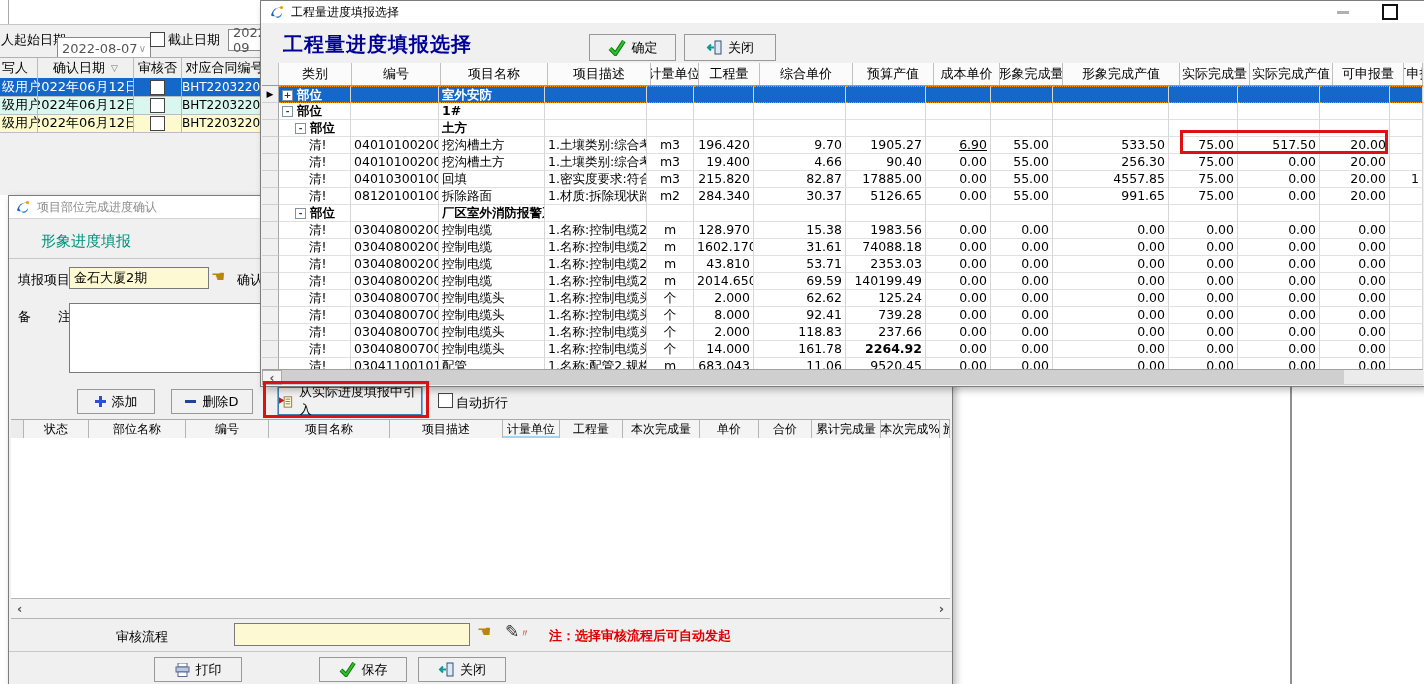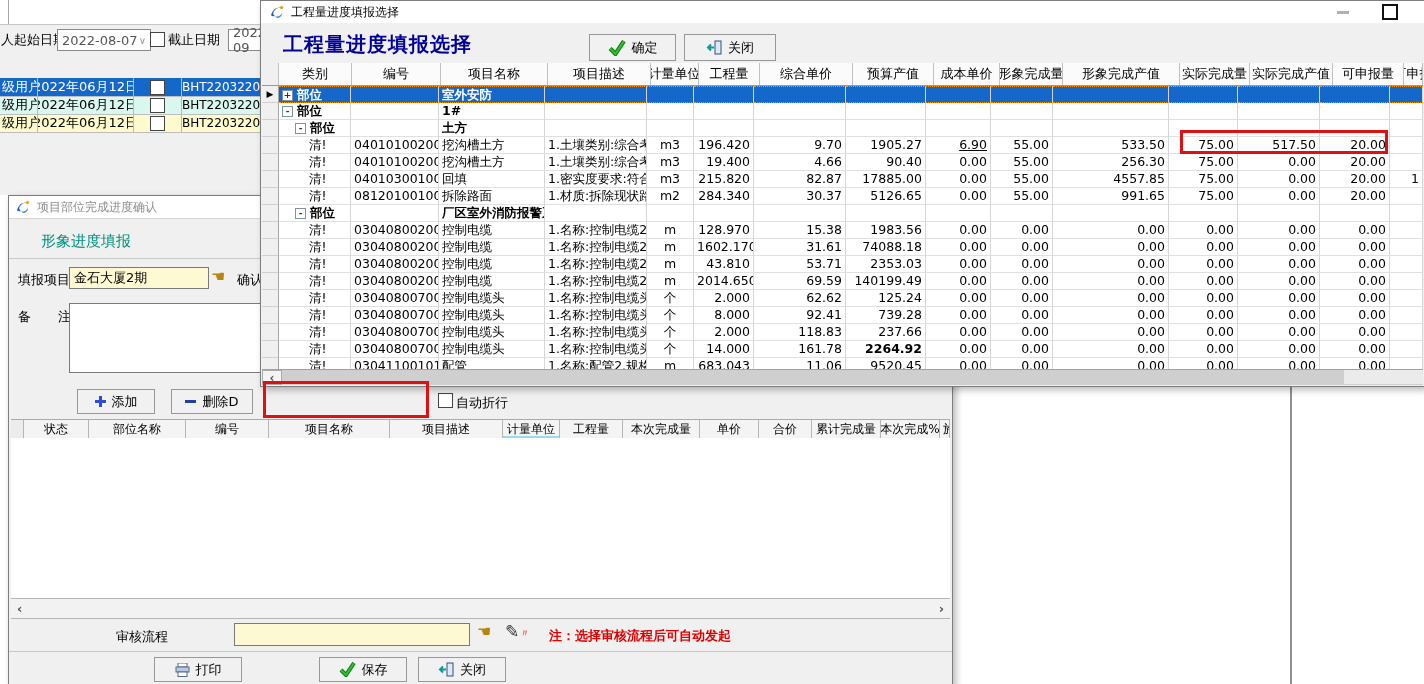--- a/index.html
+++ b/index.html
@@ -86,29 +86,35 @@
 </style>
 </head>
 <body>
 
 <div class="abs mainvline"></div>
 
 <div id="winA" class="abs">
   <div class="topstrip"></div>
   <div class="vline"></div>
   <div class="abs flabel" style="left:1px;top:31px;">人起始日期</div>
-  <div class="datebox" style="left:57px;top:29px;width:84px;">
+  <div class="datebox" style="left:57px;top:37px;width:84px;">
     <span>2022-08-07</span>
     <span class="chev">∨</span>
   </div>
   <span class="cb abs" style="left:150px;top:32px;"></span>
   <div class="abs flabel" style="left:168px;top:31px;">截止日期</div>
   <div class="datebox" style="left:228px;top:29px;width:32px;border-right:none;">
     <span>2022-09</span>
   </div>
+  <div id="a-head">
+      <div class="acell ahead" style="width: 35px; justify-content: flex-start; padding-left: 2px;">写人</div>
+      <div class="acell ahead" style="width: 95px;">确认日期<span class="sorticon">▽</span></div>
+      <div class="acell ahead" style="width: 47px;">审核否</div>
+      <div class="acell ahead" style="width: 85px;">对应合同编号</div>
+    </div>
   <div id="a-rows">
       <div class="arow sel">
         <div class="acell" style="width: 35px; justify-content: flex-start; padding-left: 2px;">级用户</div>
         <div class="acell" style="width: 95px;">2022年06月12日</div>
         <div class="acell" style="width: 47px;">
           <span class="cb"></span>
         </div>
         <div class="acell" style="width: 85px; font-size: 12px;">CBHT220322002</div>
       </div>
       <div class="arow c1">
@@ -158,20 +164,30 @@
         <rect x="4" y="0" width="3" height="11" fill="#2a4fd4"></rect>
         <rect x="0" y="4" width="11" height="3" fill="#2a4fd4"></rect>
       </svg>
     <span>添加</span>
   </div>
   <div class="btn" style="left:162px;top:193px;width:80px;height:23px;">
     <svg width="11" height="11" viewBox="0 0 11 11">
         <rect x="0" y="4" width="11" height="3" fill="#22409e"></rect>
       </svg>
     <span>删除D</span>
+  </div>
+  <div class="btn importbtn" style="left:269px;top:191px;width:142px;height:26px;">
+    <svg width="15" height="15" viewBox="0 0 15 15">
+      <path d="M0 3 L6 6.5 L0 10 Z" fill="#d41414"></path>
+      <rect x="5.5" y="2.5" width="8" height="11" fill="#fffbe2" stroke="#8a7a40"></rect>
+      <line x1="7" y1="5" x2="12" y2="5" stroke="#8a7a40"></line>
+        <line x1="7" y1="7.5" x2="12" y2="7.5" stroke="#8a7a40"></line>
+        <line x1="7" y1="10" x2="12" y2="10" stroke="#8a7a40"></line>
+    </svg>
+    <span>从实际进度填报中引入</span>
   </div>
   <span class="cb abs" style="left:429px;top:197px;"></span>
   <div class="abs flabel" style="left:447px;top:198px;">自动折行</div>
 
   <div id="c-head">
       <div class="ccell" style="width: 12px; min-width: 12px; background: rgb(236, 236, 236);"></div>
       <div class="ccell" style="width: 64px;">状态</div>
       <div class="ccell" style="width: 96px;">部位名称</div>
       <div class="ccell" style="width: 82px;">编号</div>
       <div class="ccell" style="width: 120px;">项目名称</div>

